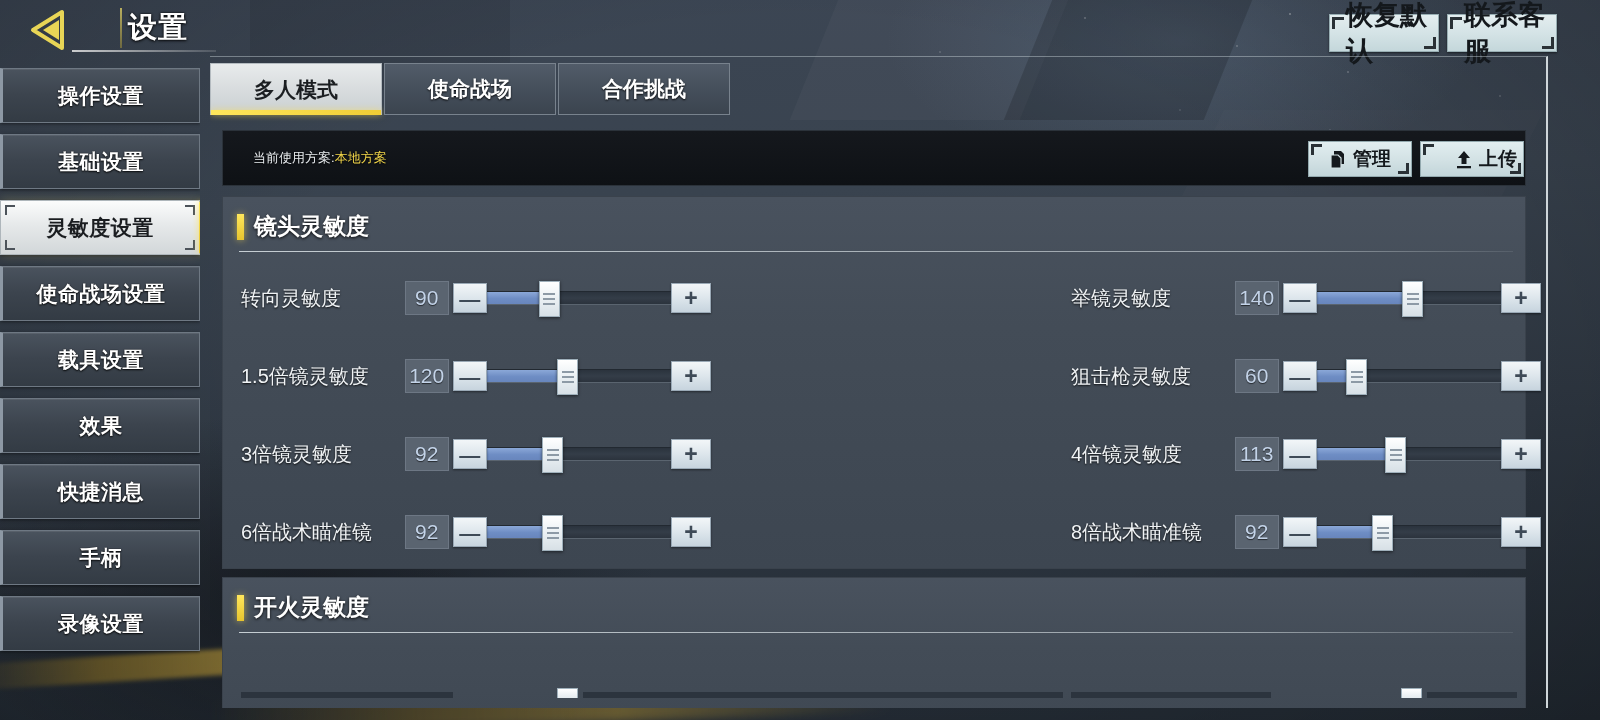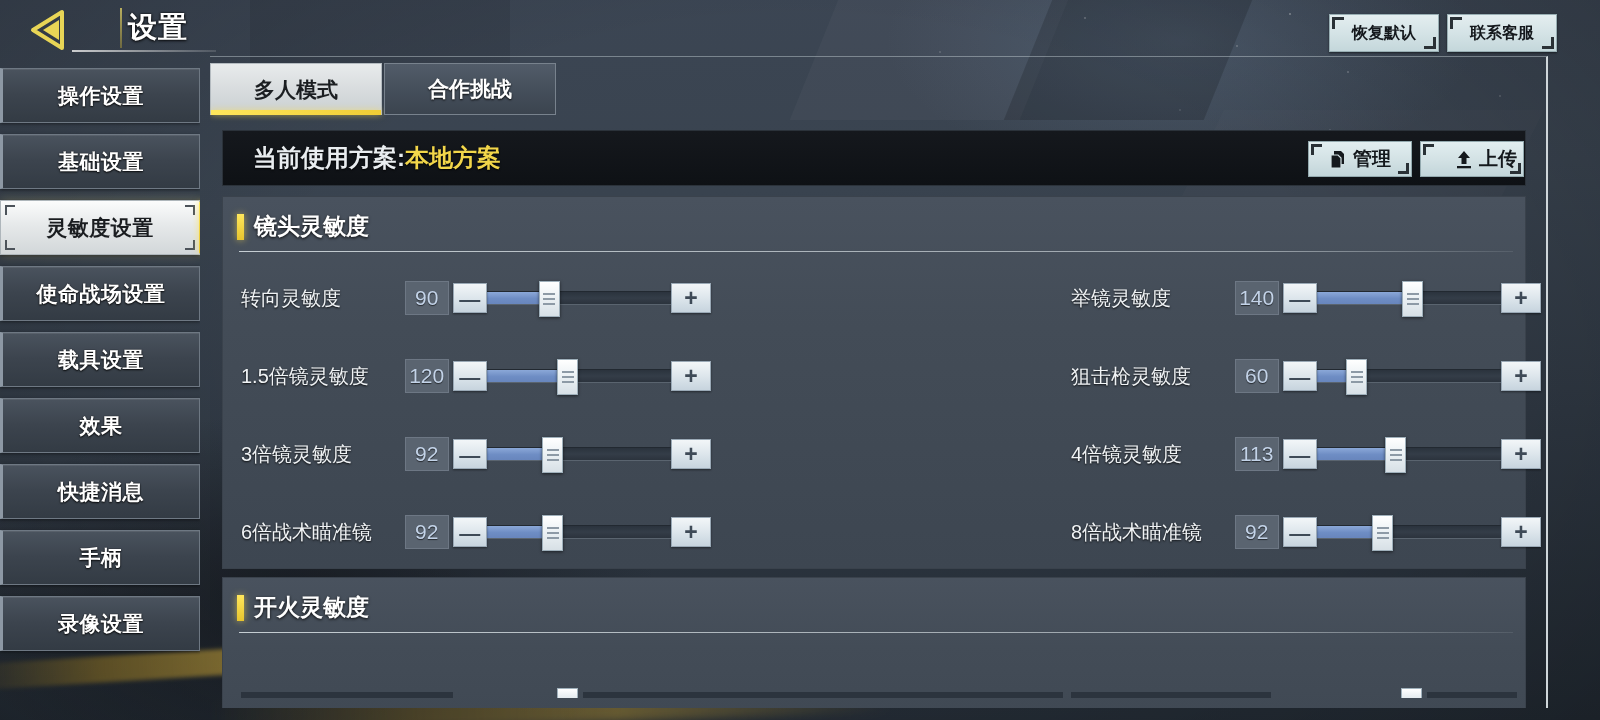--- a/index.html
+++ b/index.html
@@ -88,23 +88,24 @@
     position: absolute; left: 72px; top: 50px;
     width: 144px; height: 2px;
     background: linear-gradient(90deg, rgba(230,230,230,.85), rgba(230,230,230,.15));
   }
 
   .hdr-btn {
     position: absolute; top: 14px; height: 38px;
     background: linear-gradient(180deg,#e4eef0 0%, #d3e2e5 55%, #c4d7db 100%);
     border: 1px solid #98aeb3;
     display: flex; align-items: center; justify-content: center;
-    color: #14181c; font-size: 16px; font-weight: bold;
+    color: #14181c; font-size: 27px; font-weight: bold;
     cursor: pointer;
     box-shadow: 0 1px 2px rgba(0,0,0,.5);
+    padding-left: 16px;
   }
   .hdr-btn::before {
     content: ""; position: absolute; left: 2px; top: 2px;
     width: 9px; height: 9px;
     border-left: 3px solid #2a3136; border-top: 3px solid #2a3136;
   }
   .hdr-btn::after {
     content: ""; position: absolute; right: 2px; bottom: 2px;
     width: 9px; height: 9px;
     border-right: 3px solid #2a3136; border-bottom: 3px solid #2a3136;
@@ -201,21 +202,21 @@
   #scheme-bar {
     position: absolute; left: 12px; top: 73px;
     width: 1304px; height: 56px;
     background: linear-gradient(180deg,#15181d 0%, #0e1115 100%);
     border: 1px solid #2c3views;
     border: 1px solid #2b323a;
     display: flex; align-items: center;
   }
   #scheme-text {
     margin-left: 30px;
-    font-size: 24px; color: #e9edf0; font-weight: bold;
+    font-size: 13px; color: #e9edf0; font-weight: normal;
     text-shadow: 0 1px 2px rgba(0,0,0,.9);
   }
   #scheme-text .val { color: #f2d64a; }
 
   .sb-btn {
     position: absolute; top: 10px; height: 36px;
     background: linear-gradient(180deg,#e2eef0 0%, #d2e1e4 55%, #c2d5d9 100%);
     border: 1px solid #93a9ae;
     display: flex; align-items: center; justify-content: center;
     gap: 6px;
@@ -431,20 +432,23 @@
 </div>
 
 <div id="content">
 
   <div id="tabs">
     <div class="tab active">
       <span class="tlbl">多人模式</span>
       <span class="underline"></span>
     </div>
     <div class="tab">
+      <span class="tlbl">使命战场</span>
+    </div>
+    <div class="tab">
       <span class="tlbl">合作挑战</span>
     </div>
   </div>
 
   <div id="scheme-bar">
     <div id="scheme-text">
       <span>当前使用方案:</span><span class="val">本地方案</span>
     </div>
     <div class="sb-btn" id="btn-manage">
       <span>

